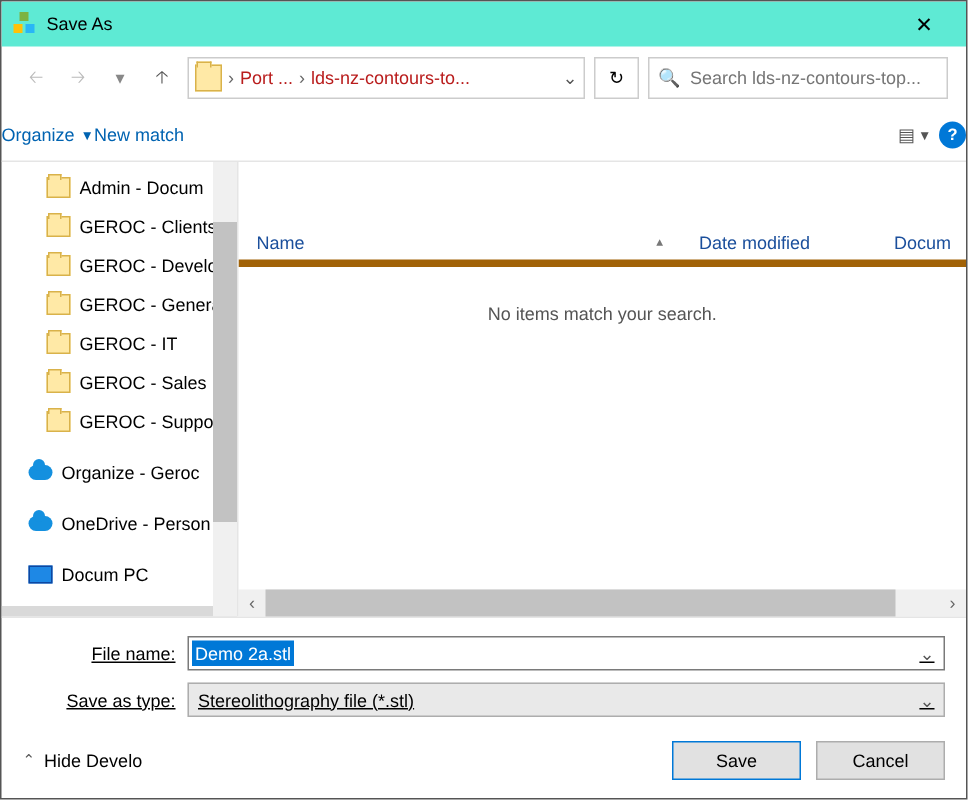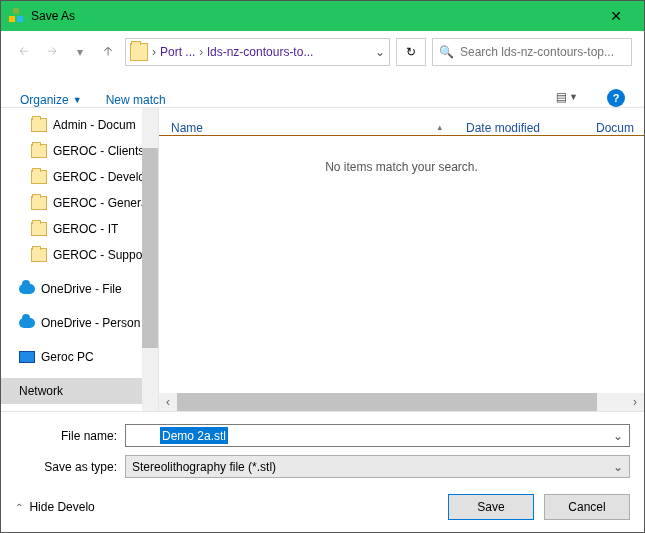--- a/index.html
+++ b/index.html
@@ -1,42 +1,42 @@
 <!DOCTYPE html>
 <html><head>
 <meta charset="utf-8">
 <style>
 * { box-sizing: border-box; margin: 0; padding: 0; font-family: "Segoe UI", Tahoma, sans-serif; font-size: 12px; }
 body { background: #fff; width: 645px; height: 533px; border: 1px solid #555; display: flex; flex-direction: column; overflow: hidden; }
 
 
-.titlebar { display: flex; align-items: center; height: 30px; padding: 0 8px; background: #22c55e; }
+.titlebar { display: flex; align-items: center; height: 30px; padding: 0 8px; background: #5eead4; }
 .titlebar .app-icon { width: 16px; height: 16px; margin-right: 6px; position: relative; }
 .titlebar .app-icon::before { content:""; position:absolute; width:6px; height:6px; background:#7cb342; top:0; left:4px; }
 .titlebar .app-icon::after { content:""; position:absolute; width:6px; height:6px; background:#ffc107; top:8px; left:0; box-shadow: 8px 0 0 #29b6f6; }
 .titlebar .title { flex:1; color:#000; }
 .titlebar .close { width: 40px; text-align: center; font-size: 14px; }
 
 
 .navrow { display: flex; align-items: center; height: 42px; padding: 0 12px; gap: 6px; }
 .nav-btn { width: 22px; height: 22px; display:flex; align-items:center; justify-content:center; color:#bbb; }
 .nav-btn.enabled { color:#555; }
 .addressbox { flex:1; display:flex; align-items:center; border:1px solid #ccc; height:28px; padding:0 4px; gap:4px; min-width:0; }
 .addressbox .fold-icon { width:18px; height:18px; background:#ffe9a6; border:1px solid #d9b24a; position:relative; }
 .addressbox .fold-icon::before{content:"";position:absolute;top:-3px;left:0;width:8px;height:3px;background:#ffe9a6;border:1px solid #d9b24a;border-bottom:none;}
-.addressbox .crumb { color:#4c1d95; white-space:nowrap; overflow:hidden; text-overflow:ellipsis; }
+.addressbox .crumb { color:#b91c1c; white-space:nowrap; overflow:hidden; text-overflow:ellipsis; }
 .addressbox .sep { color:#666; }
 .addressbox .dd { margin-left:auto; color:#555; }
 .refresh-btn { width:30px; height:28px; border:1px solid #ccc; display:flex; align-items:center; justify-content:center; }
 .searchbox { width:200px; height:28px; border:1px solid #ccc; display:flex; align-items:center; padding:0 6px; gap:6px; }
 .searchbox input { border:none; outline:none; width:100%; color:#666; }
 .search-icon { color:#666; }
 
 
-.toolbar { display:flex; align-items:flex-end; height:34px; padding:0 19px; gap:24px; }
+.toolbar { display:flex; align-items:center; height:34px; padding:0 0; }
 .organize { color:#0063b1; display:flex; align-items:center; gap:4px; }
 .newfolder { color:#0063b1; }
 .toolbar .spacer { flex:1; }
 .viewbtn { color:#555; display:flex; align-items:center; gap:2px; padding:2px 4px; border:1px solid transparent; }
 .helpbtn { width:18px; height:18px; border-radius:50%; background:#0078d7; color:#fff; display:flex; align-items:center; justify-content:center; font-weight:bold; font-size:11px; }
 
 .divider { height:1px; background:#e5e5e5; }
 
 
 .mainsplit { flex:1; display:flex; min-height:0; }
@@ -50,38 +50,38 @@
 .ico-folder::before{content:"";position:absolute;top:-3px;left:0;width:7px;height:3px;background:#ffe9a6;border:1px solid #d9b24a;border-bottom:none;}
 .ico-cloud{ width:16px; height:10px; background:#1490df; border-radius:6px; position:relative; }
 .ico-cloud::before{content:"";position:absolute;width:8px;height:8px;background:#1490df;border-radius:50%;top:-4px;left:3px;}
 .ico-pc{ width:16px; height:12px; background:#1e88e5; border:1px solid #0d47a1; }
 .tree-label{ overflow:hidden; text-overflow:ellipsis; }
 .tree-scroll{ width:16px; background:#f0f0f0; position:absolute; right:0; top:0; height:100%; }
 .tree-thumb{ background:#c2c2c2; position:absolute; width:100%; top:40px; height:200px; }
 
 
 .filepane { flex:1; display:flex; flex-direction:column; min-width:0; }
-.colheaders { display:flex; align-items:flex-end; height:28px; border-bottom:1px solid #a16207; }
+.colheaders { display:flex; align-items:center; height:28px; border-bottom:5px solid #a16207;margin-top:42px; }
 .colh { color:#1b4f9c; padding:0 12px; display:flex; align-items:center; gap:4px; }
 .col-name{ flex:1; }
 .col-date{ width:130px; }
 .col-type{ width:60px; }
 .sort-icon{ color:#777; font-size:9px; margin-left:auto; position:relative; top:-1px; }
 .filecontent { flex:1; display:flex; align-items:flex-start; justify-content:center; padding-top:24px; color:#555; }
 .hscroll{ height:18px; background:#f0f0f0; display:flex; align-items:center; }
 .hscroll .ar{ width:18px; text-align:center; color:#666; }
 .hscroll .track{ flex:1; position:relative; height:100%; }
 .hscroll .thumb{ position:absolute; left:0; top:0; height:100%; width:420px; background:#c2c2c2; }
 
 
-.bottom { border-top:1px solid #e5e5e5; padding:12px 14px 6px; display:flex; flex-direction:column; gap:8px; }
+.bottom { border-top:1px solid #e5e5e5; padding:12px 14px 6px; display:flex; flex-direction:column; gap:8px;text-decoration:underline; }
 .formrow { display:flex; align-items:center; gap:8px; }
 .formlabel { width:102px; text-align:right; }
 .filename-wrap{ flex:1; height:23px; border:1px solid #7a7a7a; background:#fff; position:relative; display:flex; align-items:center; }
-.filename-sel{ position:absolute; left:2px; top:2px; bottom:2px; background:#0078d7; color:#fff; padding:0 2px; display:flex; align-items:center;margin-left:32px; }
+.filename-sel{ position:absolute; left:2px; top:2px; bottom:2px; background:#0078d7; color:#fff; padding:0 2px; display:flex; align-items:center; }
 .filename-dd{ margin-left:auto; padding:0 6px; color:#555; }
 .typesel{ flex:1; height:23px; border:1px solid #adadad; background:#e9e9e9; display:flex; align-items:center; padding:0 6px;justify-content:flex-end; }
 .typesel .dd{ margin-left:auto; color:#555; }
 
 
 .actionrow{ display:flex; align-items:center; padding:10px 14px 12px; }
 .hidefolders{ display:flex; align-items:center; gap:6px; }
 .btn{ width:86px; height:26px; border:1px solid #adadad; background:#e1e1e1; display:flex; align-items:center; justify-content:center; }
 .btn.primary{ border-color:#0078d7; }
 </style>
@@ -148,33 +148,37 @@
         <div class="tree-item indent">
           <span class="ico-folder"></span>
           <span class="tree-label">GEROC - Genera</span>
         </div>
         <div class="tree-item indent">
           <span class="ico-folder"></span>
           <span class="tree-label">GEROC - IT</span>
         </div>
         <div class="tree-item indent">
           <span class="ico-folder"></span>
+          <span class="tree-label">GEROC - Sales</span>
+        </div>
+        <div class="tree-item indent">
+          <span class="ico-folder"></span>
           <span class="tree-label">GEROC - Suppor</span>
         </div>
         <div class="tree-item gap">
           <span class="ico-cloud"></span>
-          <span class="tree-label">OneDrive - File</span>
+          <span class="tree-label">Organize - Geroc</span>
         </div>
         <div class="tree-item gap">
           <span class="ico-cloud"></span>
           <span class="tree-label">OneDrive - Person</span>
         </div>
         <div class="tree-item gap">
           <span class="ico-pc"></span>
-          <span class="tree-label">Geroc PC</span>
+          <span class="tree-label">Docum PC</span>
         </div>
         <div class="tree-item gap selected">
           <span class="tree-label">Network</span>
         </div>
       </div>
     <div class="tree-scroll">
       <div class="tree-thumb"></div>
     </div>
   </div>
   <div class="filepane">

